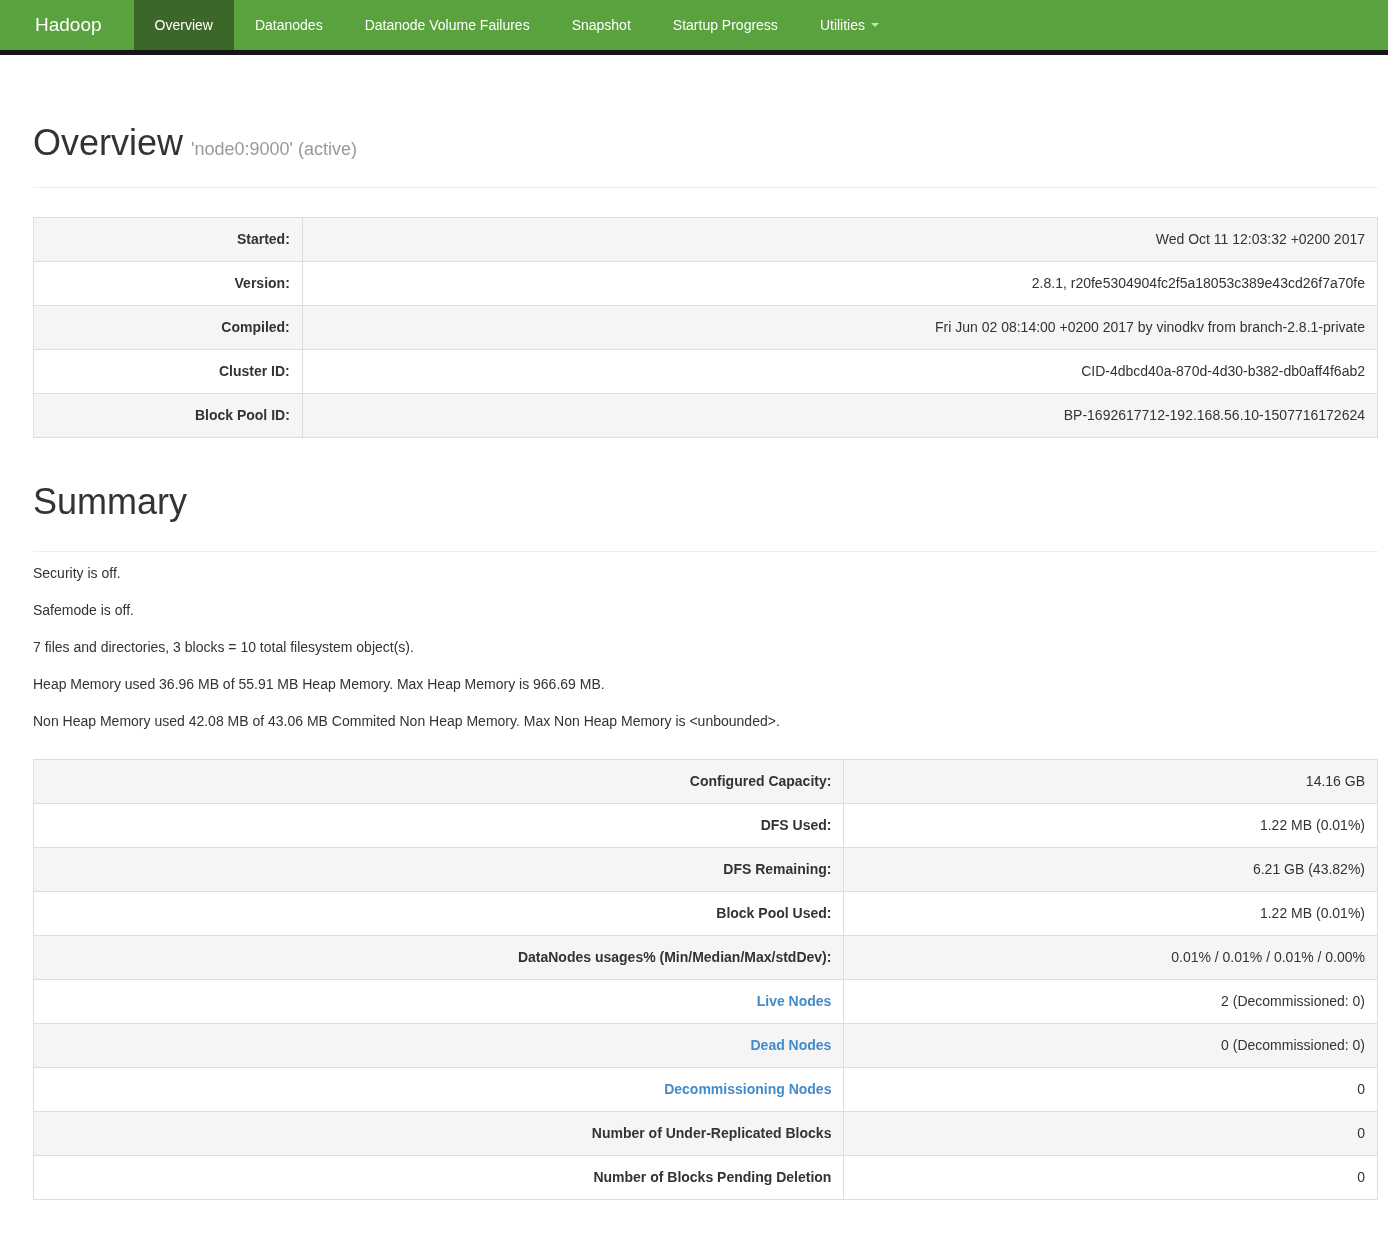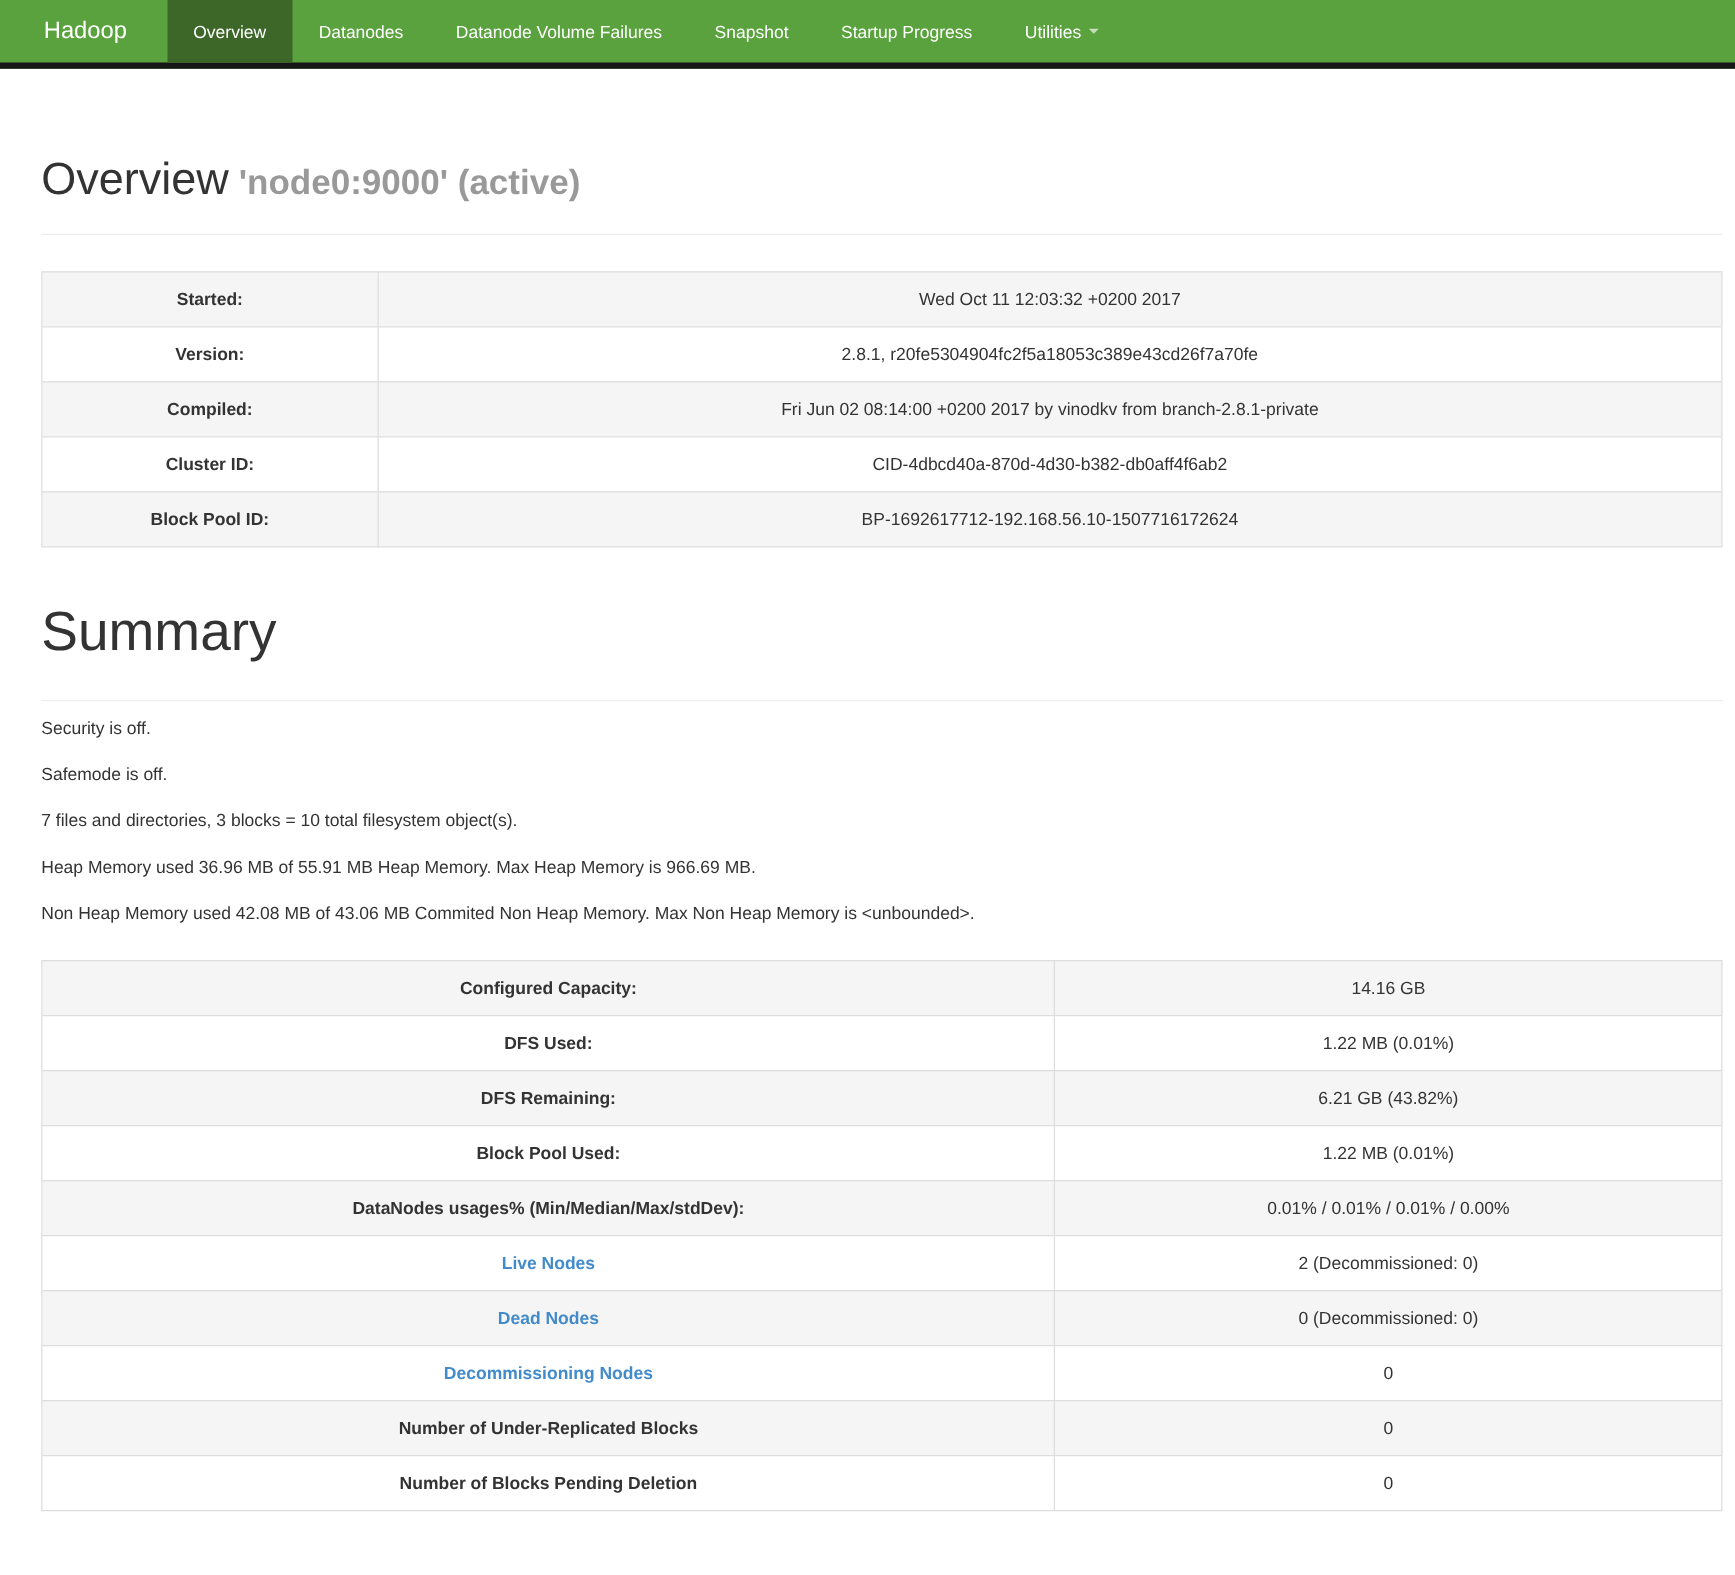--- a/index.html
+++ b/index.html
@@ -64,35 +64,35 @@
   h1.page-title {
     font-size: 36px;
     font-weight: 500;
     color: #333;
     margin: 68px 0 0 0;
     padding: 0 0 24px 0;
     border-bottom: 1px solid #eee;
     line-height: 1.1;
   }
   h1.page-title .subtitle {
-    font-size: 28px;
-    font-weight: 700;
+    font-size: 18px;
+    font-weight: 400;
     color: #999;
     margin-left: 8px;
   }
 
   
   table.info {
     width: 100%;
     border-collapse: collapse;
     border: 1px solid #ddd;
     margin-top: 29px;
   }
   table.info th, table.info td {
-    text-align: center;
+    text-align: right;
     vertical-align: middle;
     padding: 12px;
     font-size: 14px;
     line-height: 19px;
     border-top: 1px solid #ddd;
     border-bottom: 1px solid #ddd;
   }
   table.info th {
     font-weight: bold;
     color: #333;
@@ -112,21 +112,21 @@
 
   
   .summary-paragraphs { margin-top: 12px; }
   .summary-paragraphs p {
     margin: 0 0 19px 0;
     font-size: 14px;
     line-height: 18px;
     color: #333;
   }
   h1.section-title {
-    font-size: 44px;
+    font-size: 36px;
     font-weight: 500;
     color: #333;
     margin: 44px 0 0 0;
     padding: 0 0 30px 0;
     border-bottom: 1px solid #eee;
     line-height: 1.1;
   }
 </style>
 </head>
 <body>

